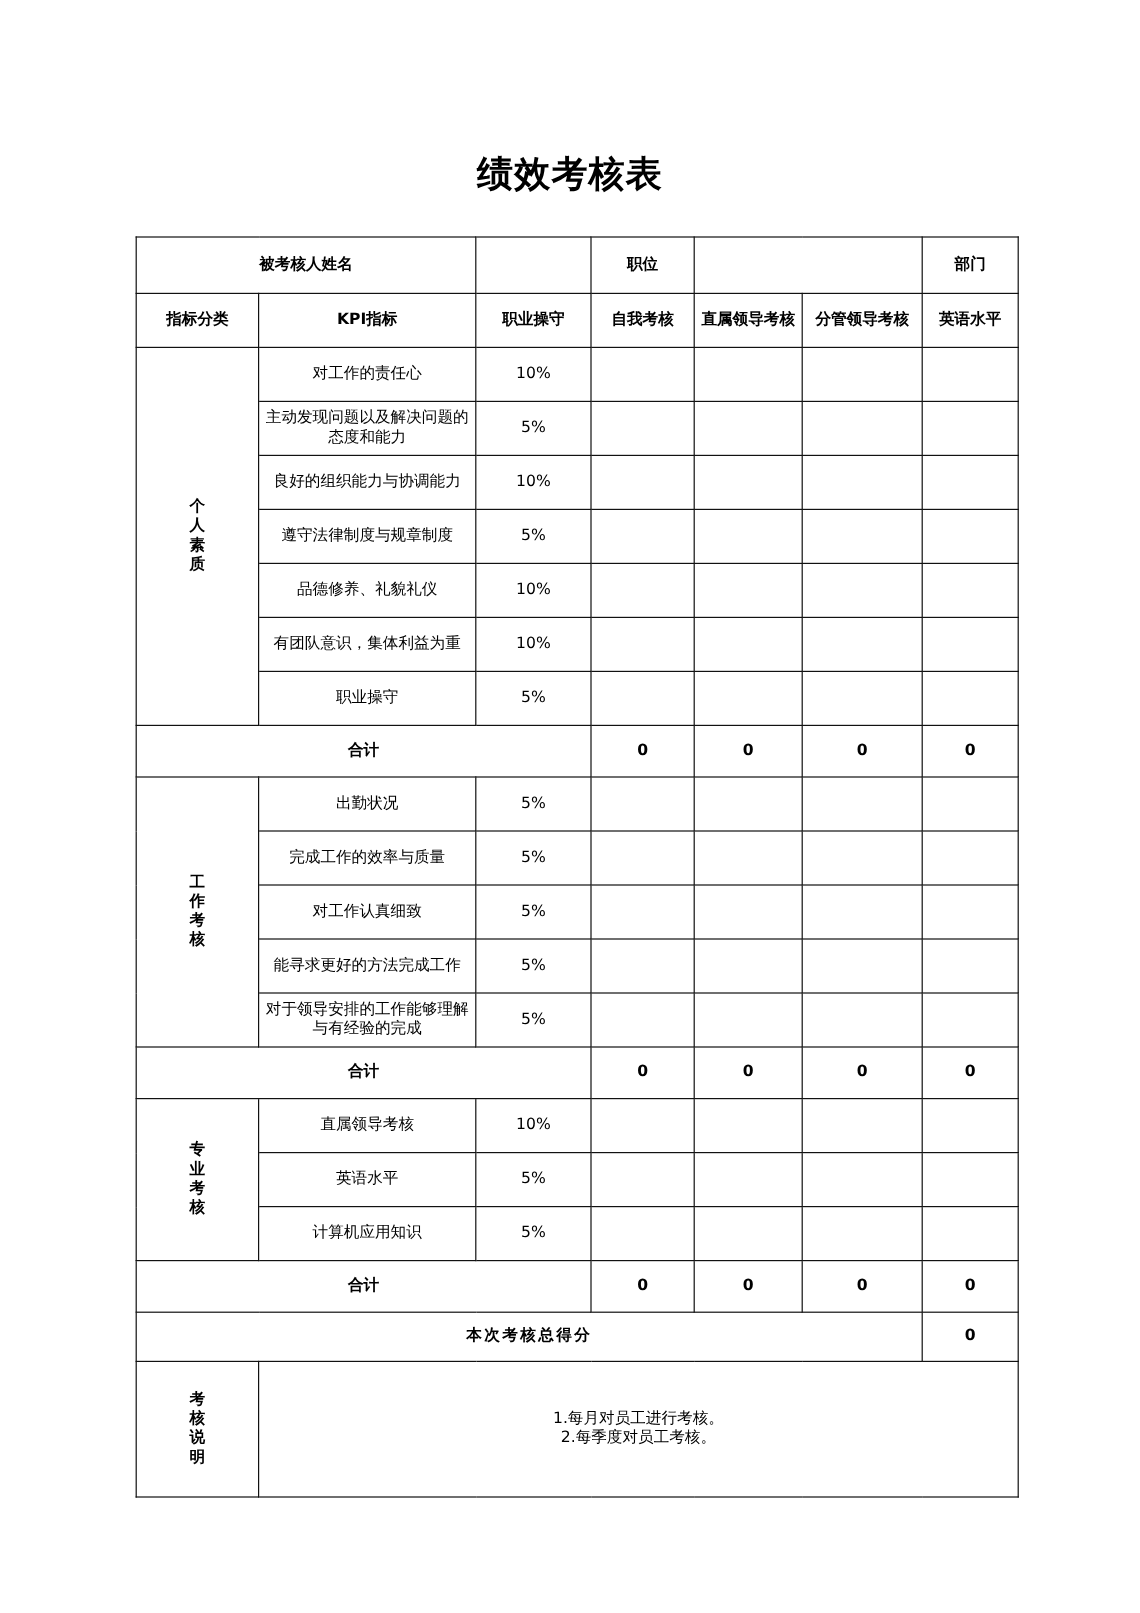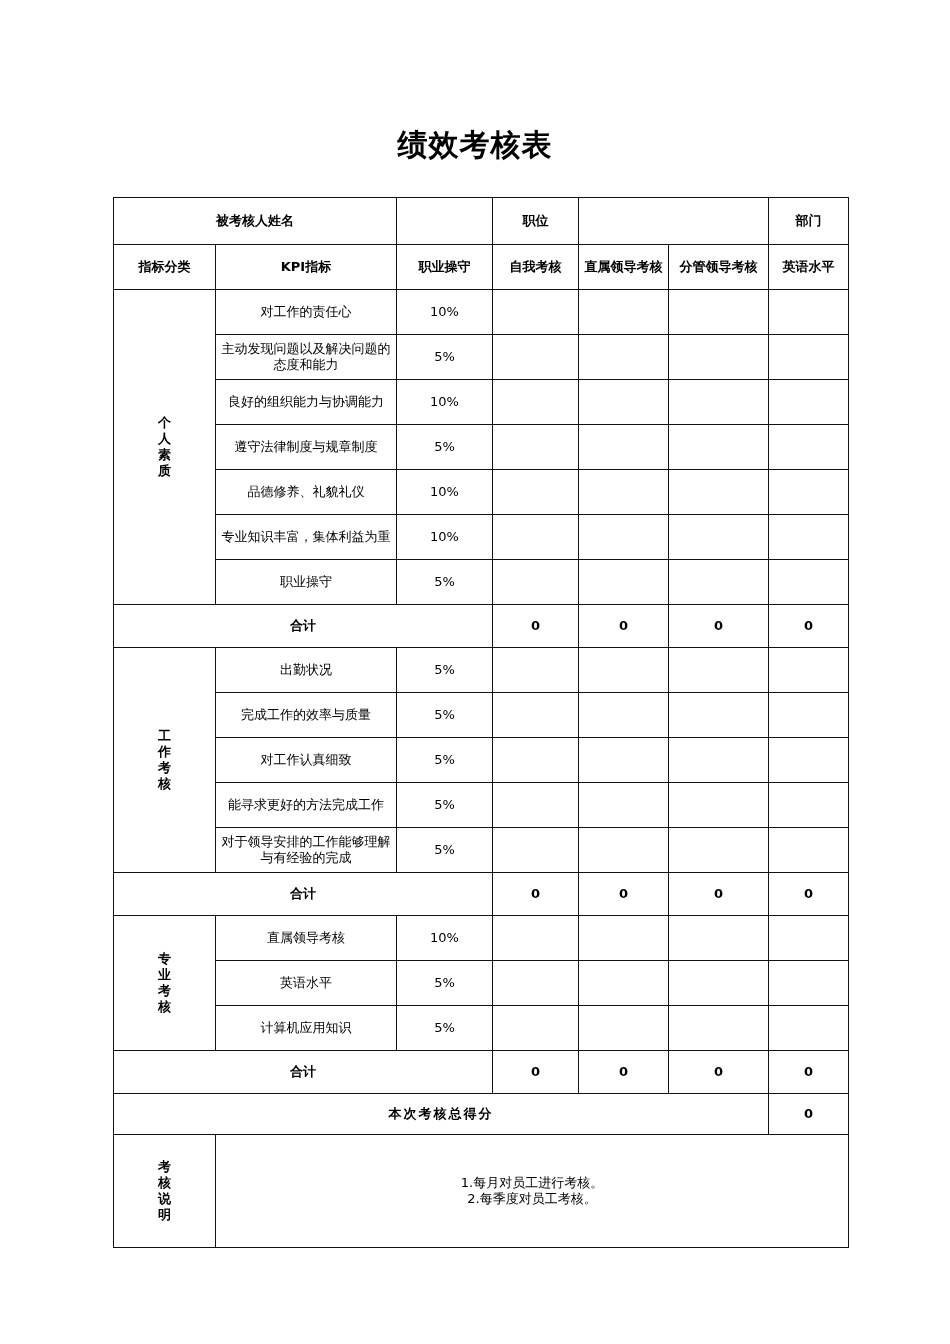--- a/index.html
+++ b/index.html
@@ -167,21 +167,21 @@
       </tr>
       <tr>
         <td class="kpi" style="height:40px">品德修养、礼貌礼仪</td>
         <td class="pct">10%</td>
         <td></td>
         <td></td>
         <td></td>
         <td></td>
       </tr>
       <tr>
-        <td class="kpi" style="height:40px">专业知识丰富，集体利益为重</td>
+        <td class="kpi" style="height:40px">有团队意识，集体利益为重</td>
         <td class="pct">10%</td>
         <td></td>
         <td></td>
         <td></td>
         <td></td>
       </tr>
       <tr>
         <td class="kpi" style="height:40px">职业操守</td>
         <td class="pct">5%</td>
         <td></td>

